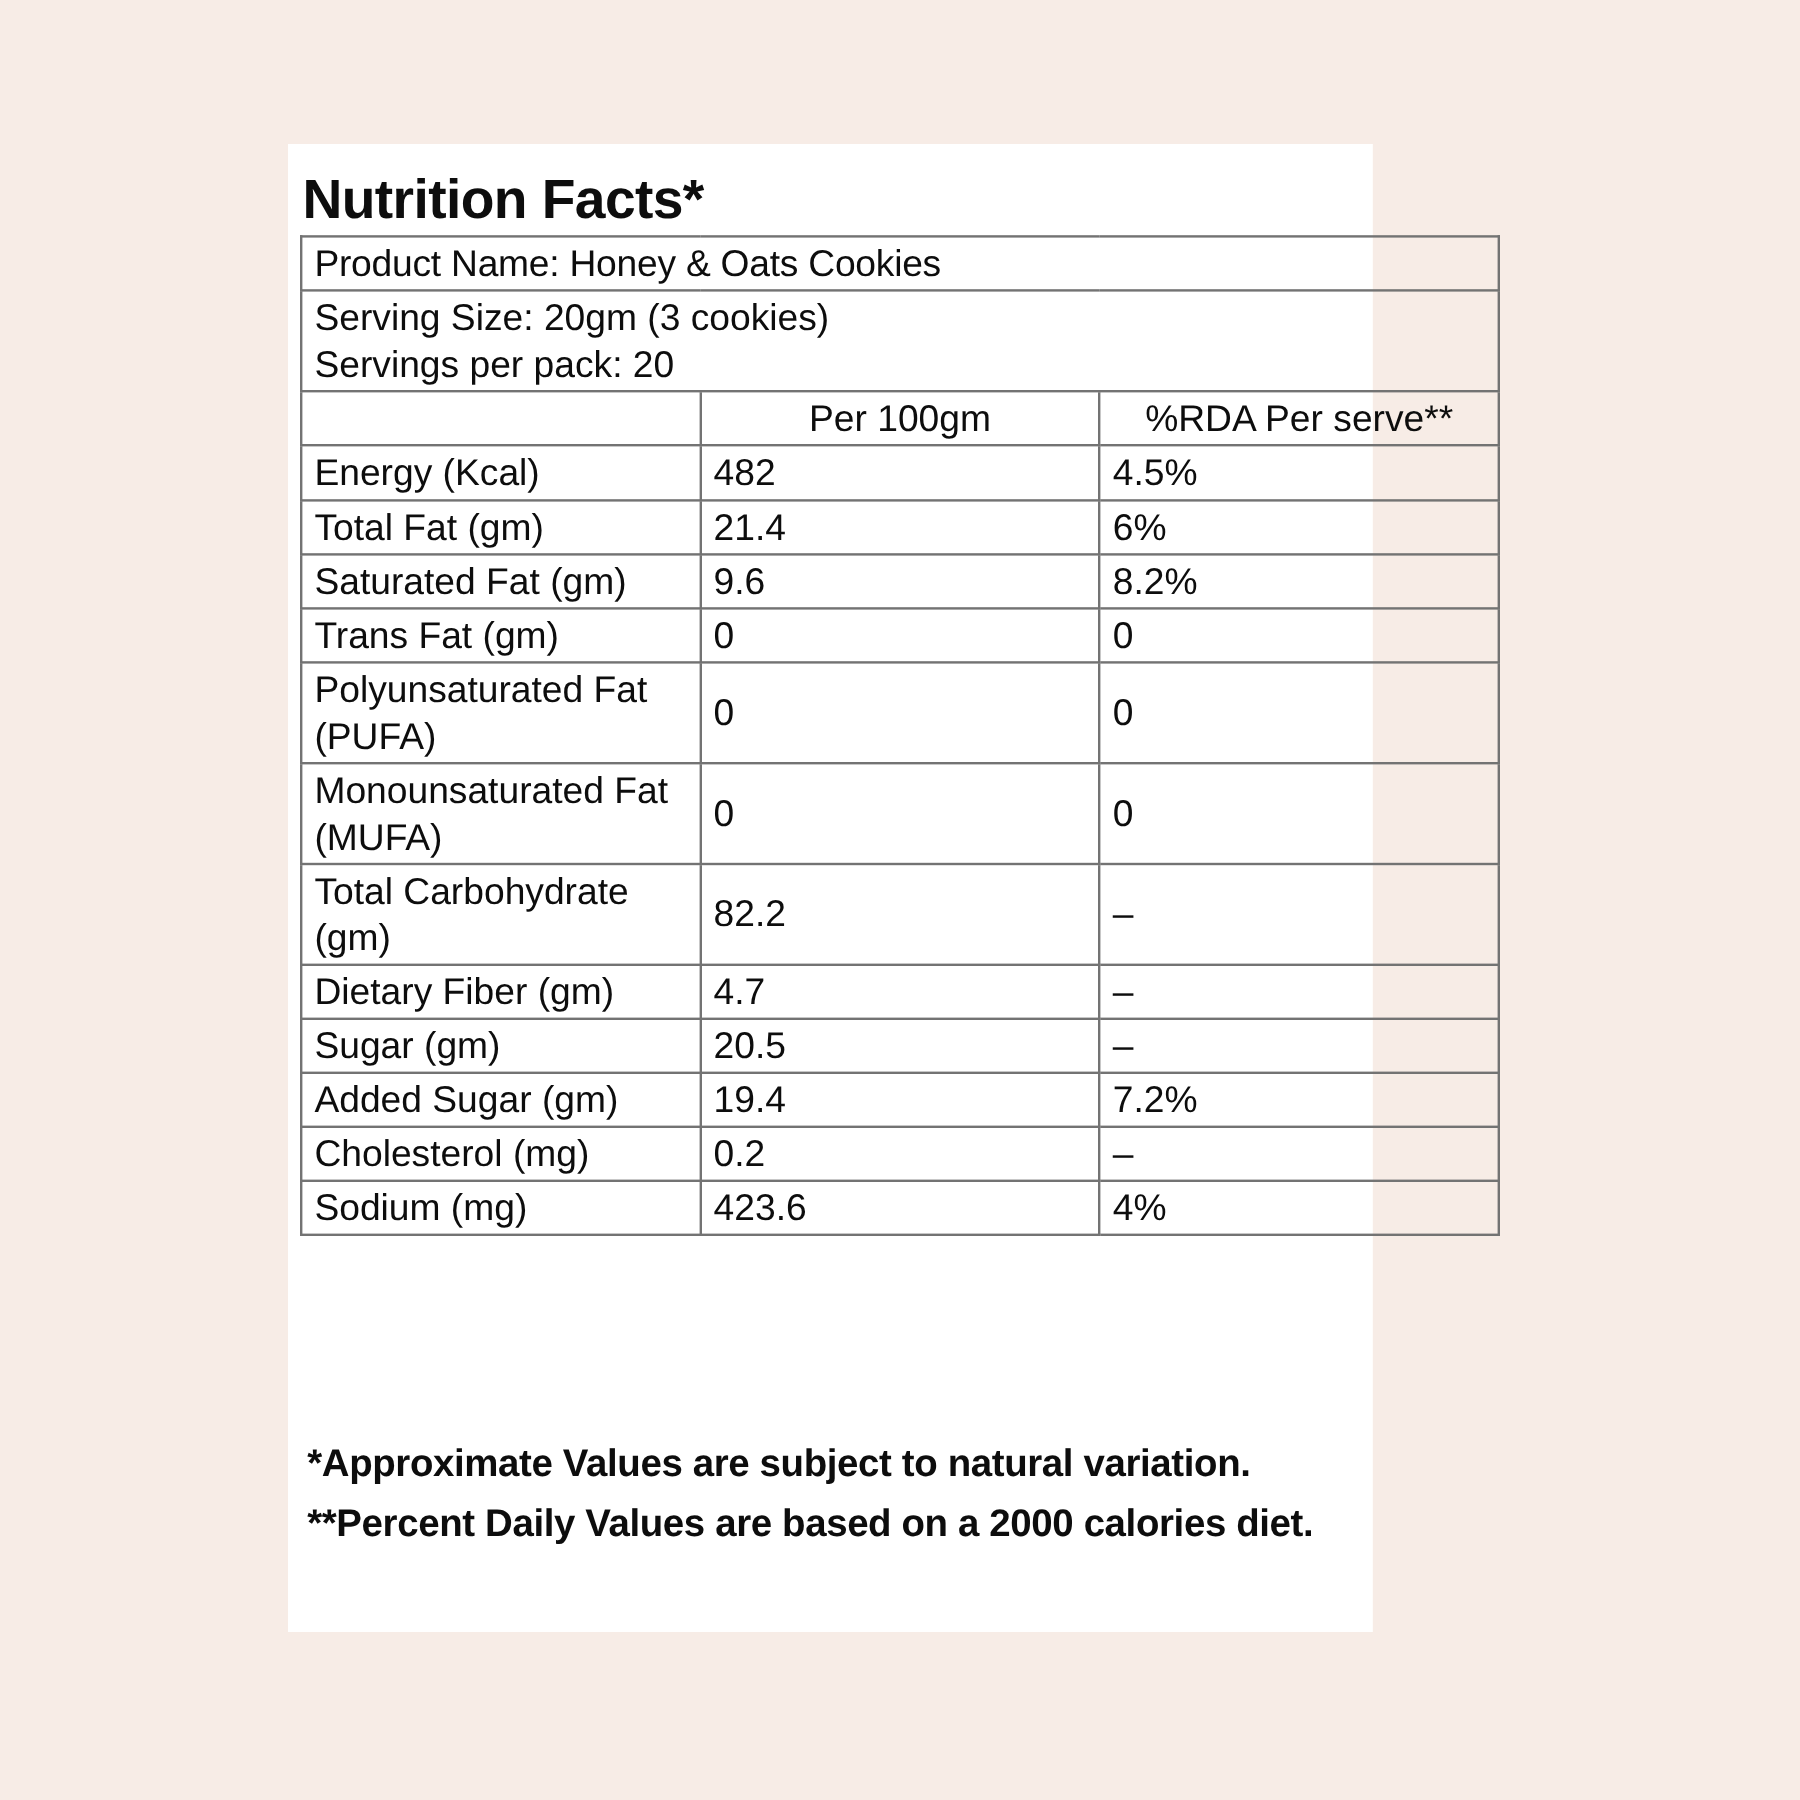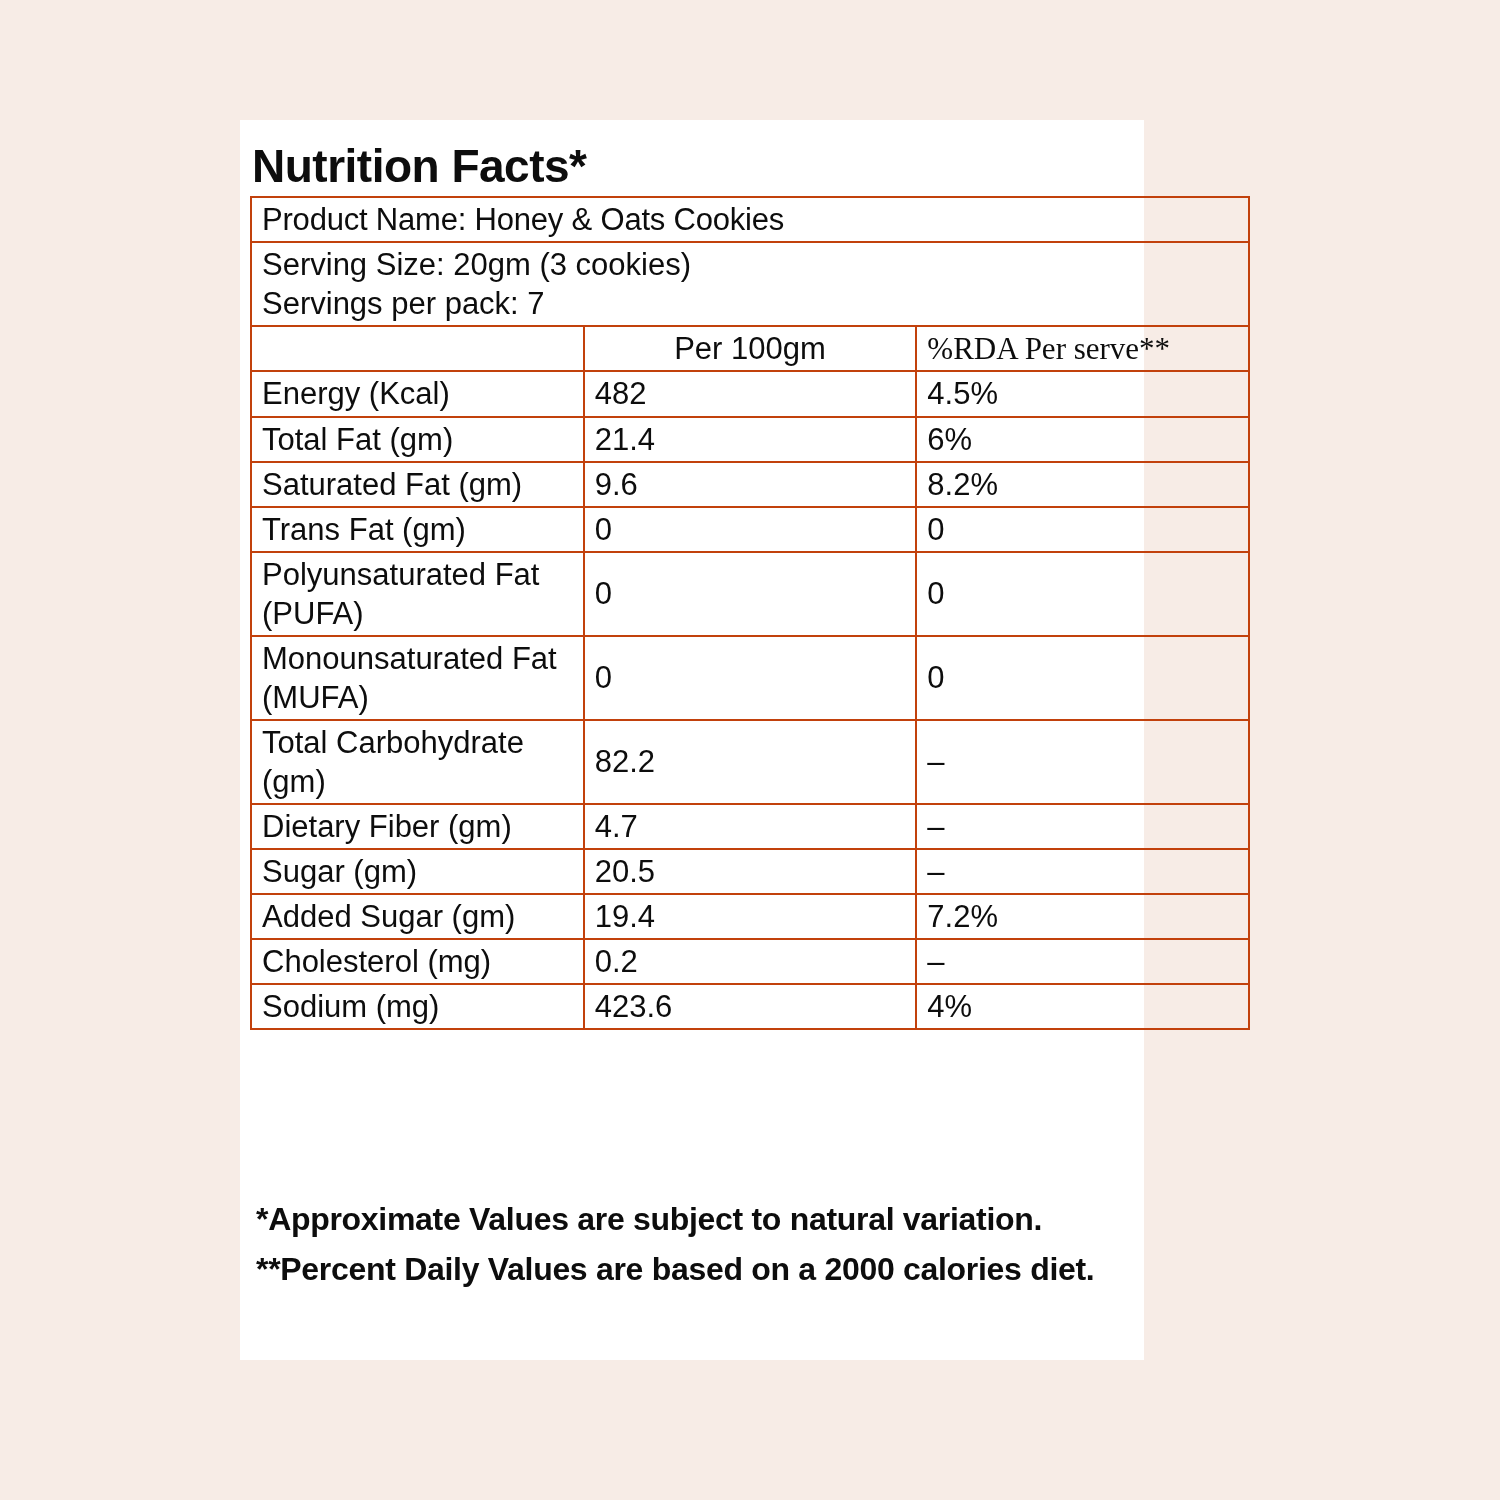--- a/index.html
+++ b/index.html
@@ -31,21 +31,21 @@
     padding: 22px 0 6px 12px;
     line-height: 1.05;
   }
   table.nf {
     border-collapse: collapse;
     width: 1000px;
     margin: 0 0 0 10px;
     table-layout: fixed;
   }
   table.nf td, table.nf th {
-    border: 2px solid #c2410c;
+    border: 2px solid #737373;
     padding: 2px 10px;
     font-weight: normal;
     text-align: left;
     vertical-align: middle;
     font-size: 31px;
     line-height: 1.26;
   }
   .product-row td {
     font-size: 42px;
     padding: 8px 12px 12px 12px;
@@ -73,21 +73,21 @@
     padding-right: 14px;
     border-radius: 13px;
   }
   td.rda {
     text-align: center;
   }
   .header-row td.col-per100 {
     text-align: center;
   }
   .header-row td.col-rda {
-    font-family: Liberation Serif, serif;
+    text-align: center;
   }
   .footnotes {
     position: absolute;
     left: 10px;
     top: 1075px;
     width: 1000px;
     padding-left: 6px;
     box-sizing: border-box;
   }
   .footnotes div {
@@ -108,21 +108,21 @@
   <div class="facts-title">Nutrition Facts*</div>
 
   <table class="nf">
     <tbody>
       <tr class="product-row">
         <td colspan="3">Product Name: Honey &amp; Oats Cookies</td>
       </tr>
       <tr class="serving-row">
         <td colspan="3">
           <span class="line1">Serving Size: 20gm (3 cookies)</span>
-          <span class="line2">Servings per pack: 7</span>
+          <span class="line2">Servings per pack: 20</span>
         </td>
       </tr>
       <tr class="header-row">
         <td class="col-label"></td>
         <td class="col-per100">Per 100gm</td>
         <td class="col-rda">%RDA Per serve**</td>
       </tr>
 
       <tr>
         <td class="col-label">Energy (Kcal)</td>

